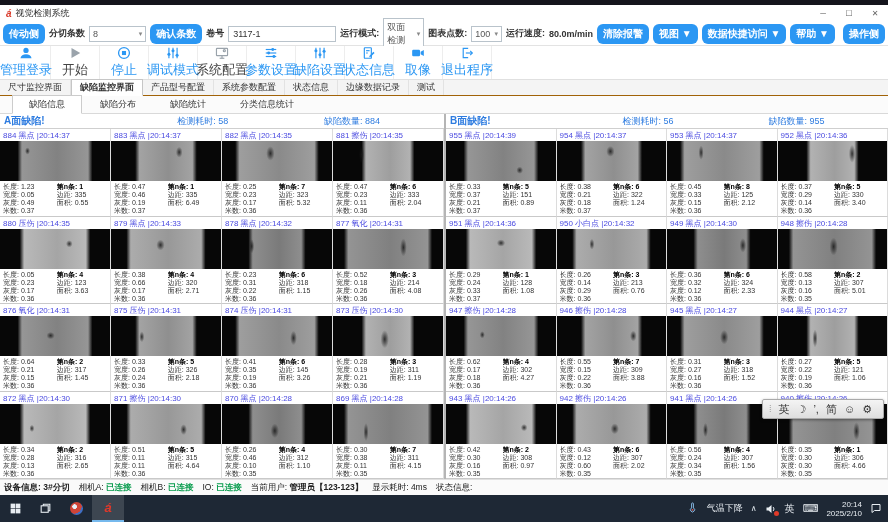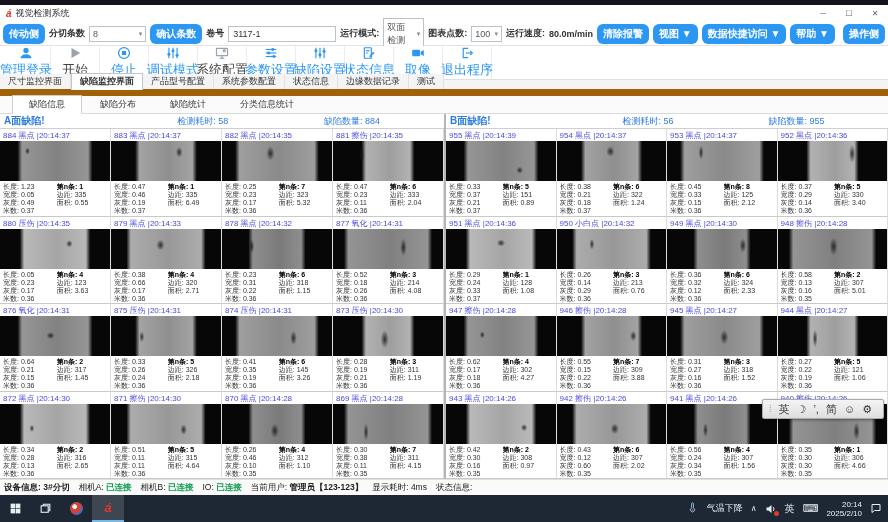--- a/index.html
+++ b/index.html
@@ -28,21 +28,21 @@
   
   .toolbar2 { height:34px; flex:none; display:flex; align-items:stretch; background:#fff; border-bottom:1px solid #e0e0e0; padding-left:2px; }
   .tb-item { width:49px; display:flex; flex-direction:column; align-items:center; justify-content:center; gap:1px; border-right:1px solid #ededed; cursor:default; }
   .tb-icon { width:14px; height:14px; color:#2b97f3; display:block; }
   .tb-icon svg { width:14px; height:14px; display:block; }
   .tb-label { font-size:13px; color:#2b97f3; white-space:nowrap;font-family:Liberation Mono, monospace; }
   .tb-item.disabled .tb-icon { color:#9aa3ab; }
   .tb-item.disabled .tb-label { color:#444; }
 
   
-  .main-tabs { height:16px; flex:none; display:flex; align-items:flex-end; background:#f4f4f4; border-bottom:7px solid #a16207; font-size:9px; }
+  .main-tabs { height:16px; flex:none; display:flex; align-items:flex-end; background:#f4f4f4; border-bottom:1px solid #a16207; font-size:9px; }
   .mtab { padding:1px 8px 1px 8px; line-height:13px; color:#333; border-right:1px solid #e2e2e2; background:#f4f4f4; }
   .mtab.active { background:#fff; border:1px solid #c6c6c6; border-bottom:1px solid #fff; margin-bottom:-1px; font-weight:bold; }
 
   
   .sub-tabs { height:18px; flex:none; display:flex; align-items:flex-end; background:#fbfbfb; border-bottom:1px solid #d9d9d9; font-size:9px; padding-left:12px; gap:2px; }
   .stab { padding:2px 16px; color:#333; }
   .stab.active { background:#fff; border:1px solid #ccc; border-bottom-color:#fff; margin-bottom:-1px; font-weight:normal; }
 
   
   .panels { flex:1; min-height:0; display:flex; }

